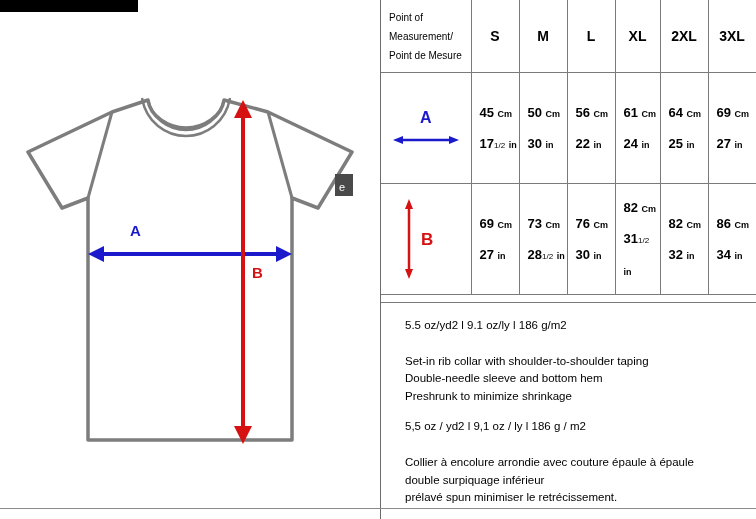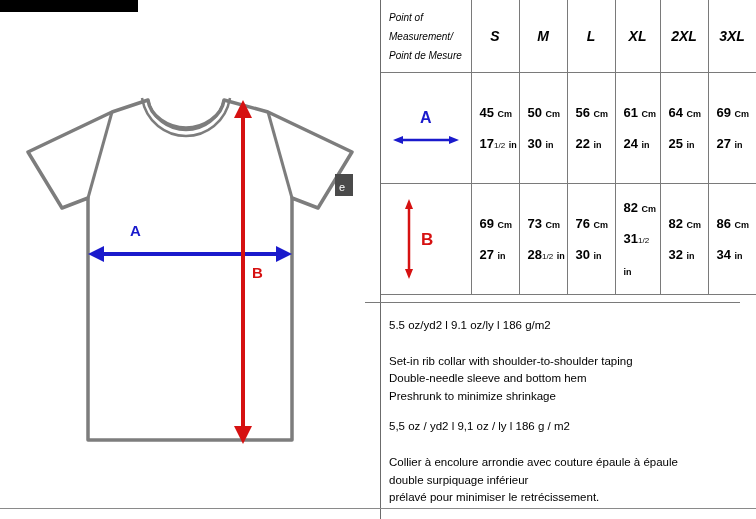--- a/index.html
+++ b/index.html
@@ -96,21 +96,20 @@
     border-top: none;
     border-left: none;
     vertical-align: middle;
     padding: 0;
   }
   table.size-table tr.head td {
     height: 60px;
     text-align: center;
     font-size: 14px;
     font-weight: bold;
-    font-style: italic;
   }
   .pom-cell {
     text-align: left !important;
     padding: 6px 6px 6px 8px !important;
     font-size: 10px !important;
     font-weight: normal !important;
     line-height: 1.9;
   }
   .row-meas td {
     height: 110px;
@@ -136,21 +135,21 @@
     font-weight: bold;
   }
   .frac {
     font-size: 8px;
     font-weight: normal;
   }
 
   
   .notes {
     position: absolute;
-    left: 365px;
+    left: 381px;
     top: 302px;
     width: 375px;
     border-top: 1px solid #7a7a7a;
     padding: 14px 6px 0 24px;
     box-sizing: border-box;
     font-size: 11.5px;
     line-height: 1.55;
     color: #000;
   }
   .notes p {
@@ -310,18 +309,18 @@
       <br>
       <span>Set-in rib collar with shoulder-to-shoulder taping</span><br>
       <span>Double-needle sleeve and bottom hem</span><br>
       <span>Preshrunk to minimize shrinkage</span>
     </p>
     <p>
       <span>5,5 oz / yd2 l 9,1 oz / ly l 186 g / m2</span><br>
       <br>
       <span>Collier à encolure arrondie avec couture épaule à épaule</span><br>
       <span>double surpiquage inférieur</span><br>
-      <span>prélavé pour minimiser le retrécissement.</span>
+      <span>prélavé spun minimiser le retrécissement.</span>
     </p>
   </div>
 
   <div class="bottom-divider"></div>
 </div>
 
 </body></html>

